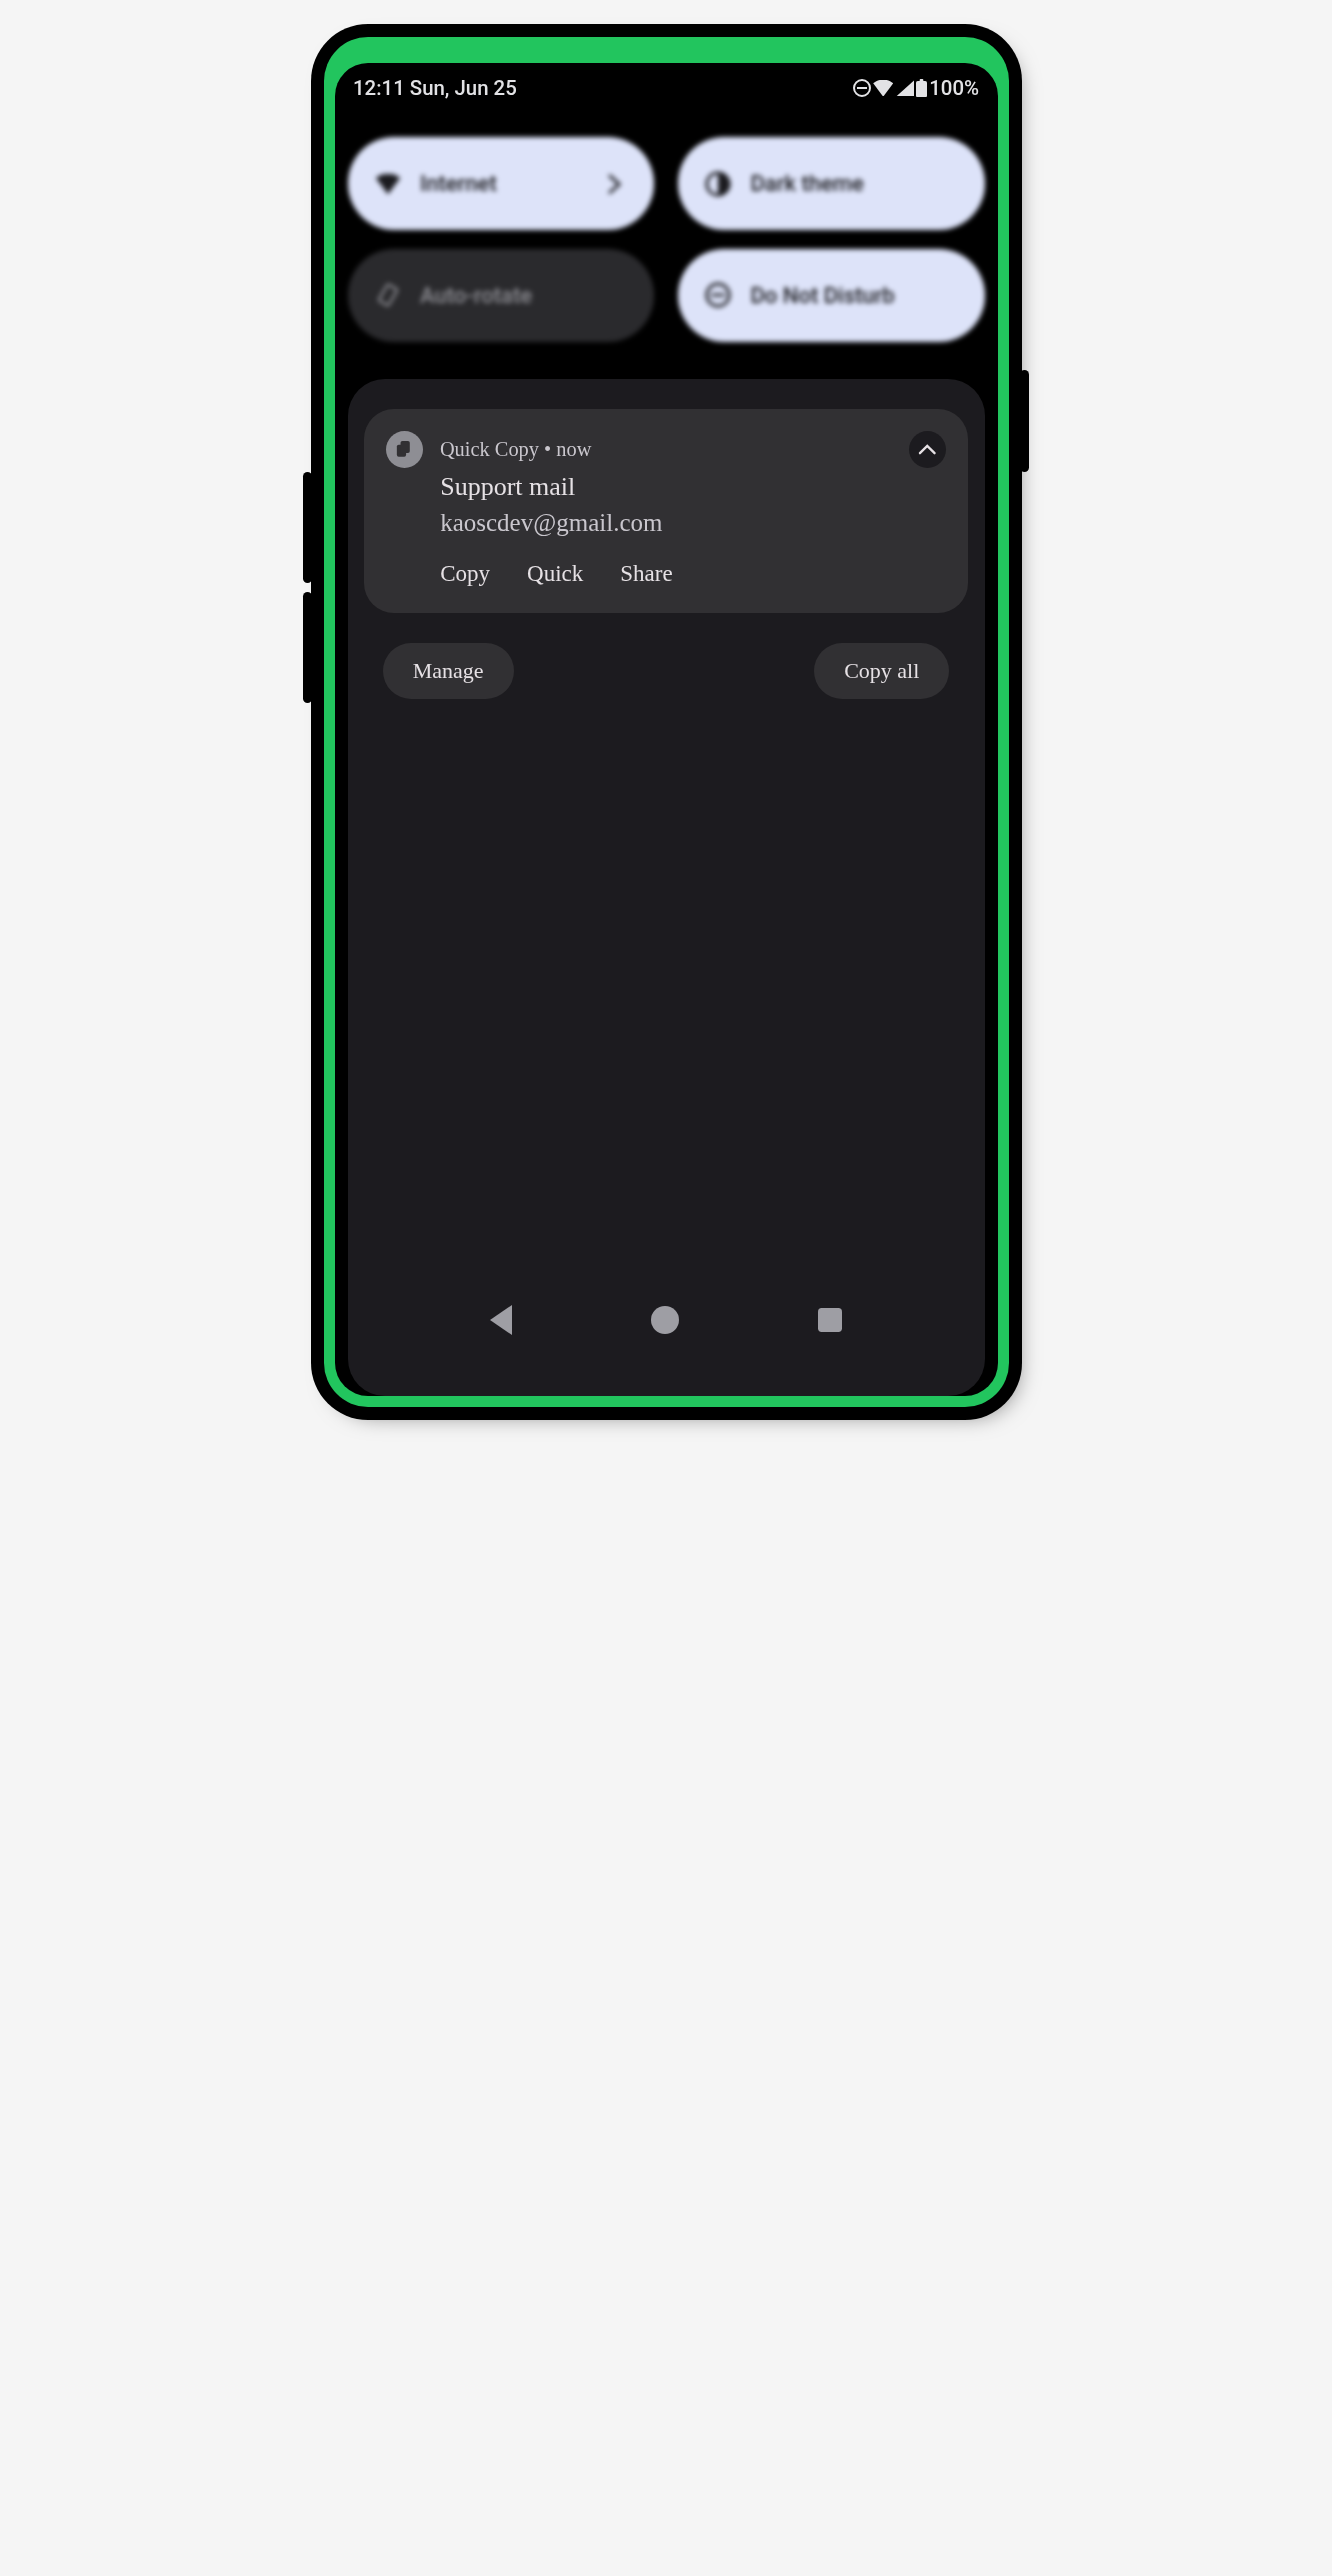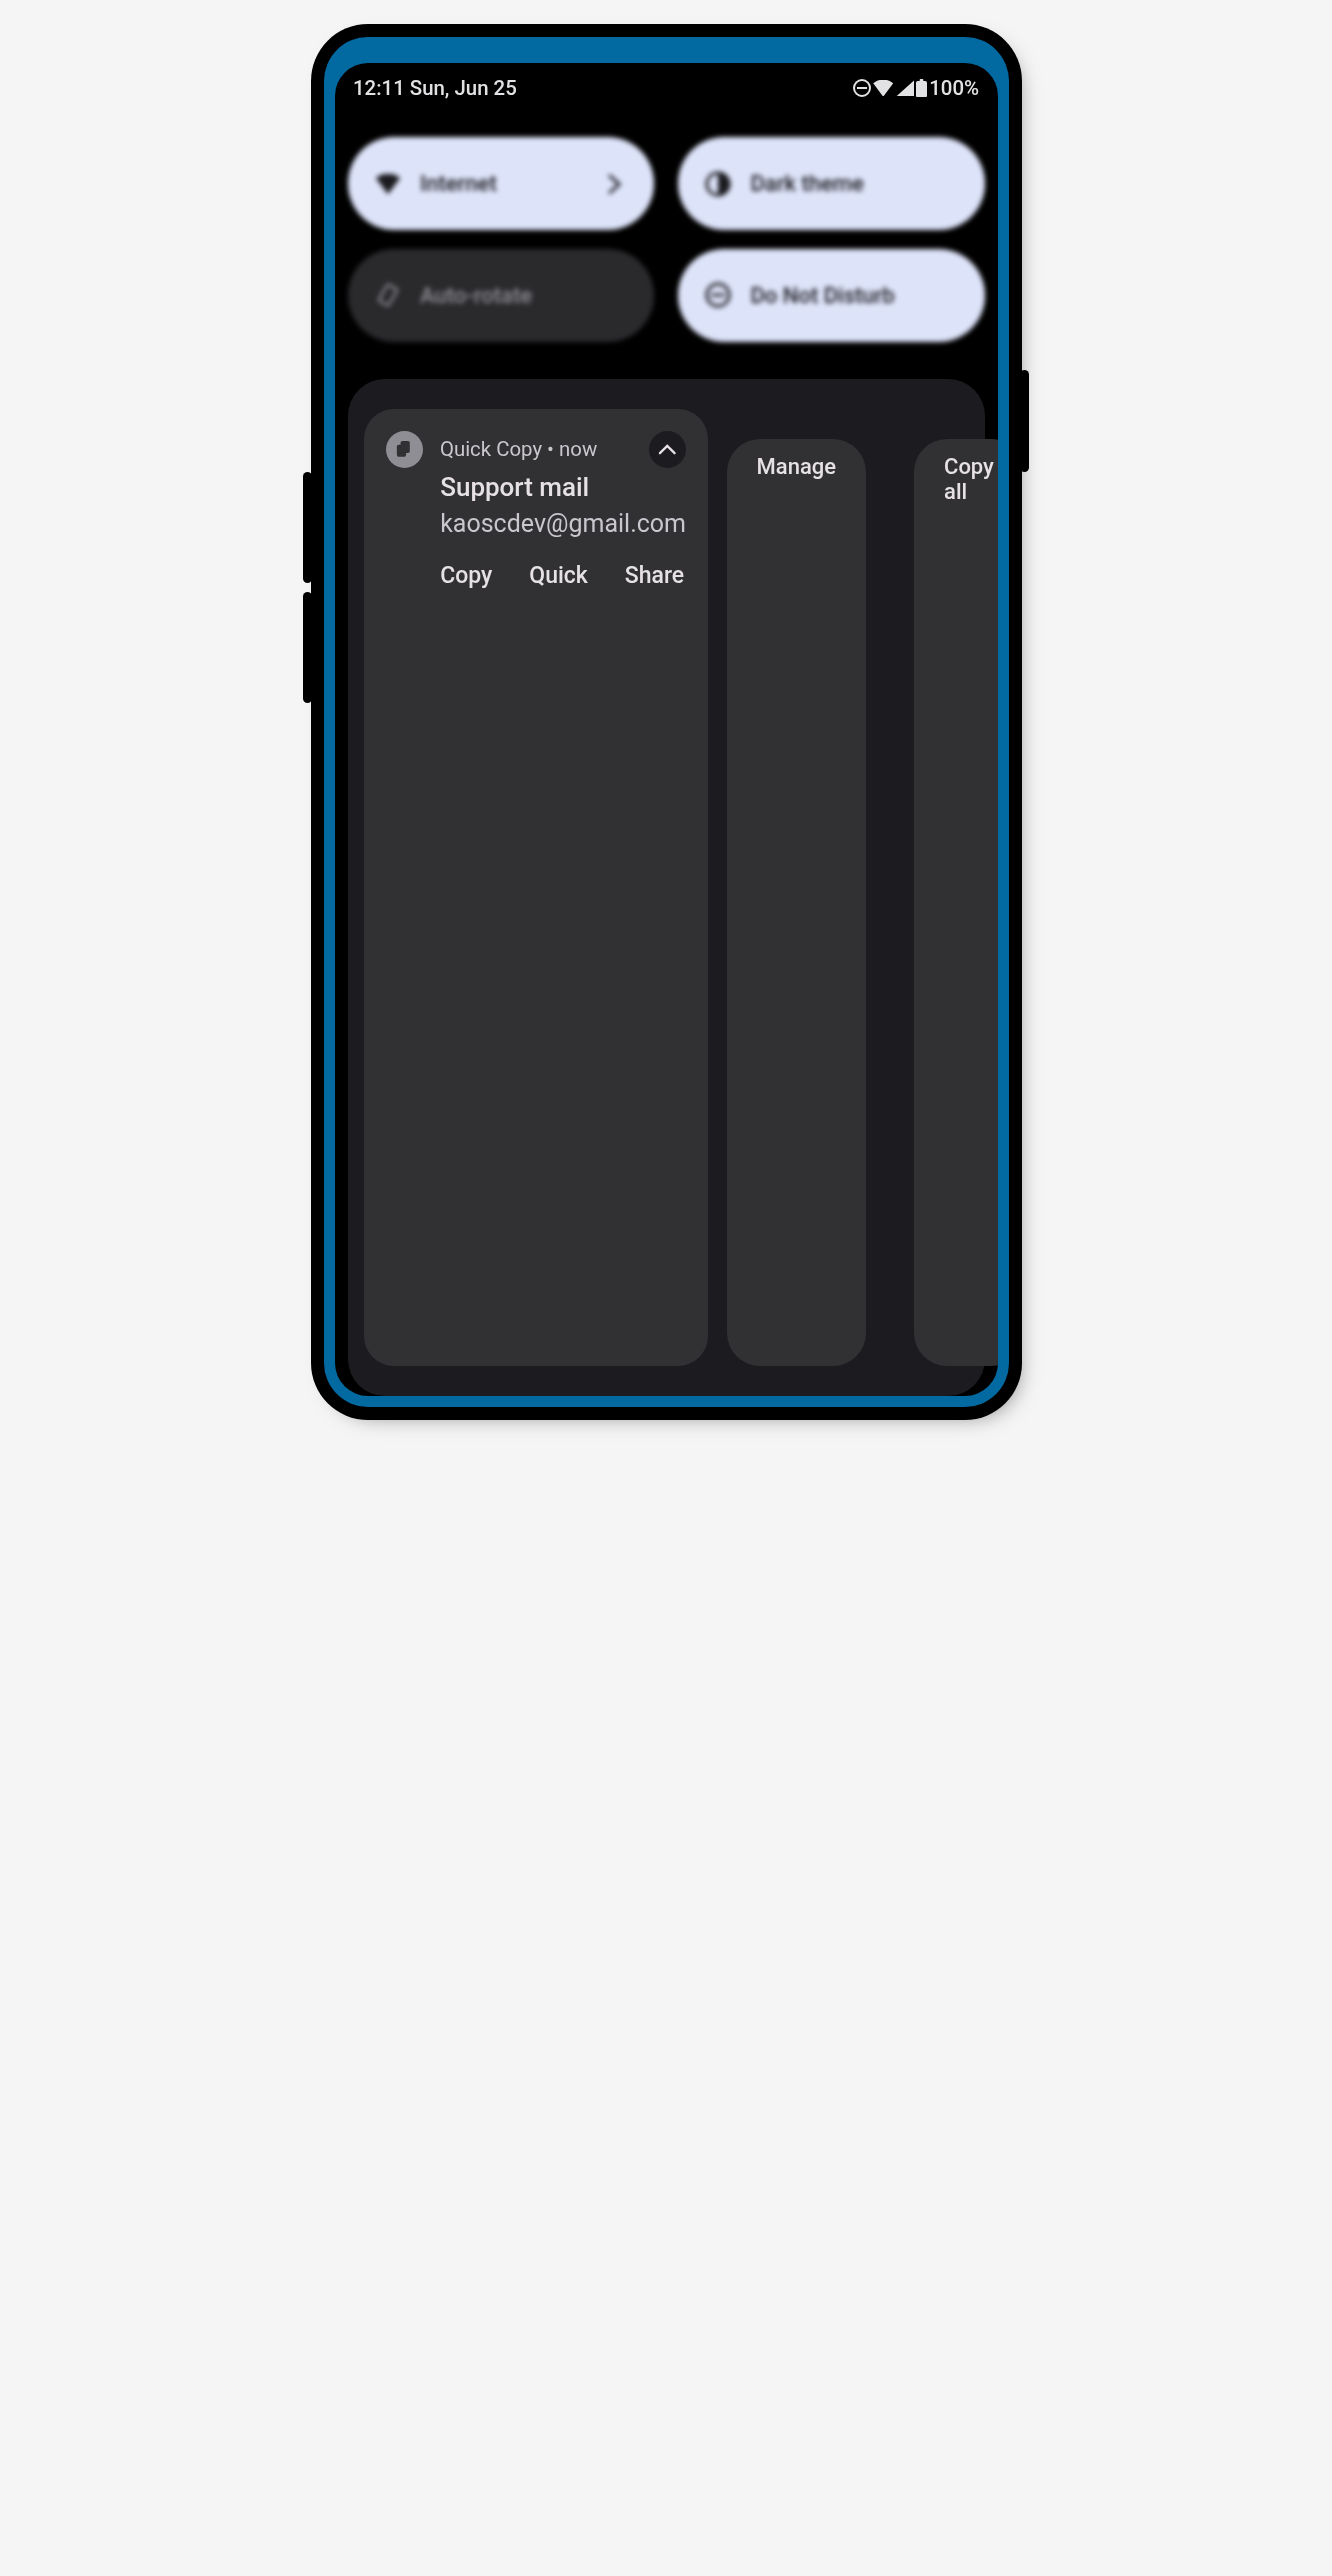--- a/index.html
+++ b/index.html
@@ -6,21 +6,21 @@
   body {
     background: #f5f5f5;
     display: flex;
     justify-content: center;
     align-items: flex-start;
     padding: 37px;
     font-family: -apple-system, BlinkMacSystemFont, "Segoe UI", Roboto, sans-serif;
   }
   .phone-frame {
     width: 685px;
-    background: #0369a1;
+    background: #22c55e;
     border-radius: 44px;
     padding: 26px 11px 11px 11px;
     position: relative;
     box-shadow: 0 0 0 13px #000, 7.4px 7.4px 22px rgba(0,0,0,0.5);
   }
   .side-button {
     position: absolute;
     background: #000;
     border-radius: 5.6px;
   }
@@ -88,21 +88,22 @@
   .spacer { flex: 1; }
 
   
   .notif-panel {
     margin: 18.5px 13px 0 13px;
     background: #1c1b1f;
     border-radius: 37px;
     flex: 1;
     padding: 30px 16.7px;
     display: flex;
-    flex-direction: row;
+    flex-direction: column;
+    font-family: Liberation Serif, serif;
   }
 
   .notif-card {
     background: #313033;
     border-radius: 30px;
     padding: 22px 22px 26px 22px;
   }
   .notif-head {
     display: flex;
     align-items: center;

